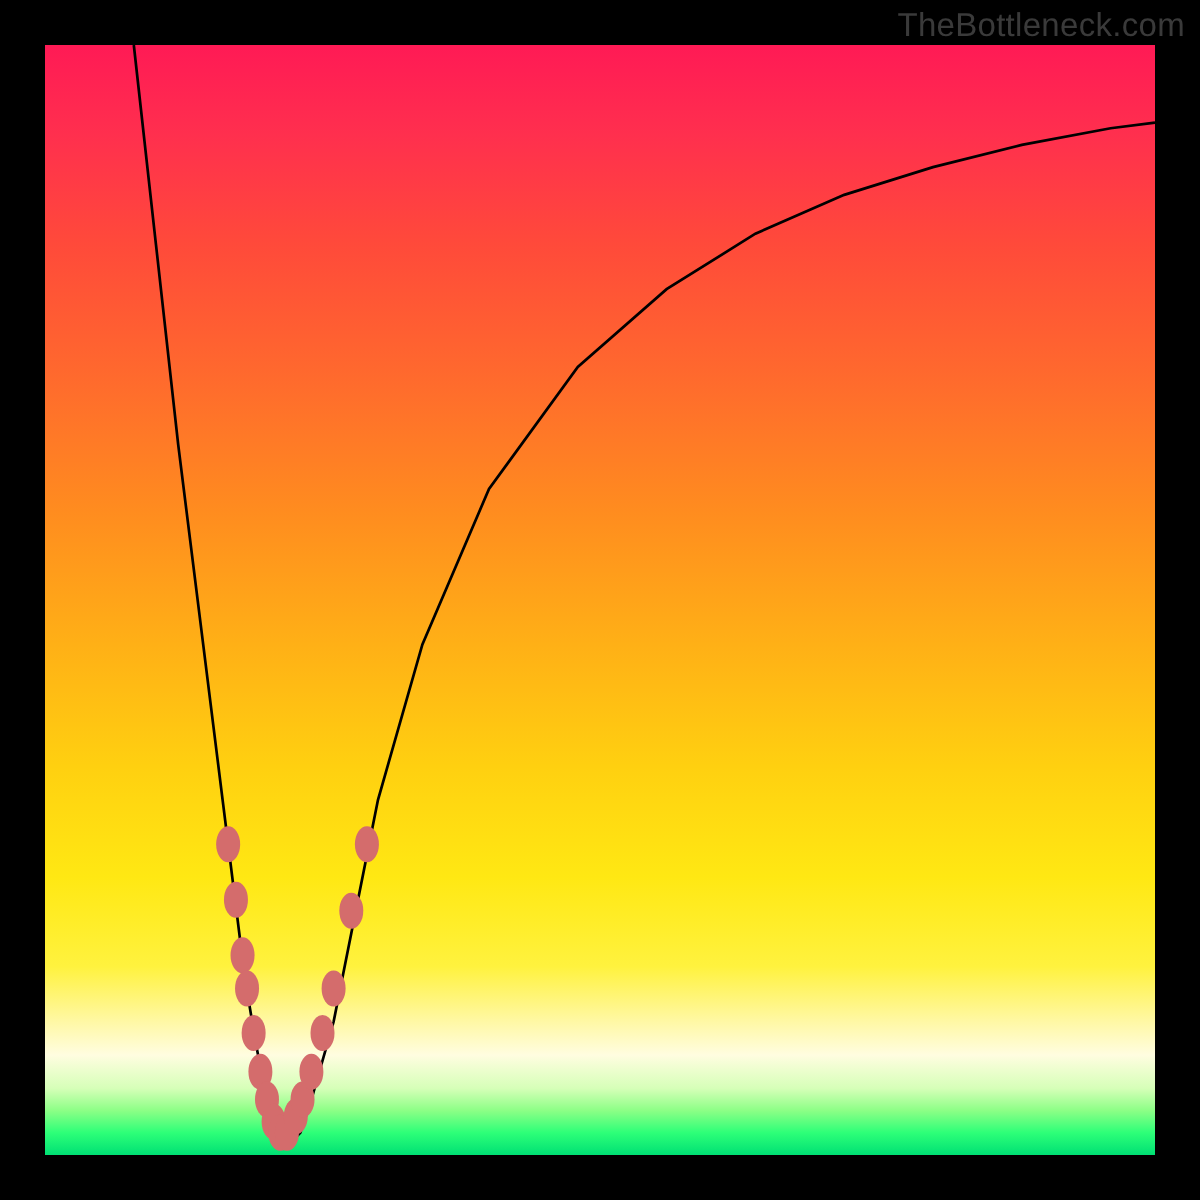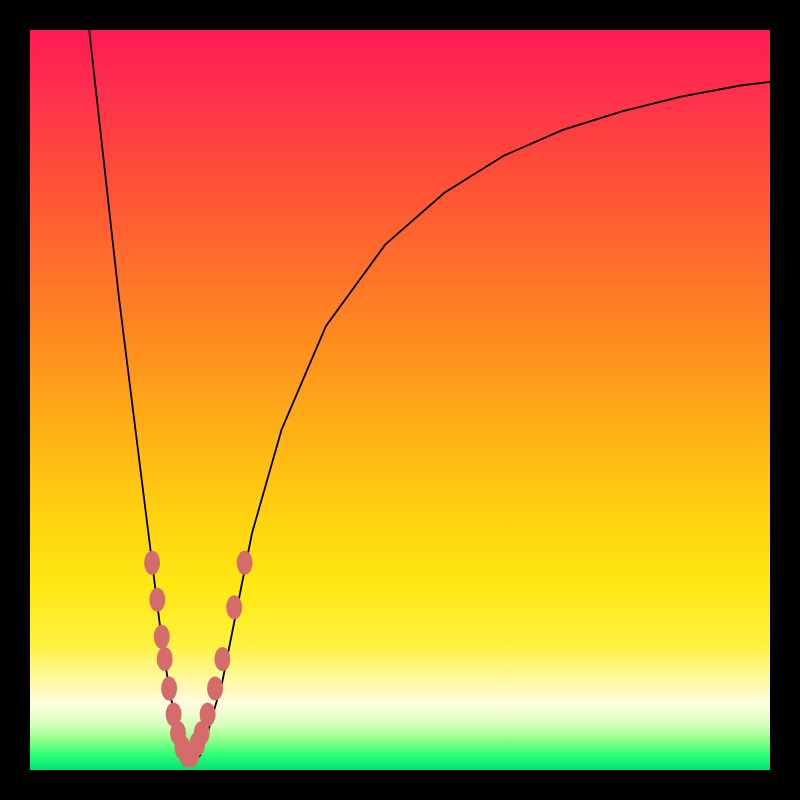--- a/index.html
+++ b/index.html
@@ -68,20 +68,21 @@
   }
   .marker {
     fill: #d46c6c;
     stroke: none;
   }
 </style>
 </head>
 <body>
 
 <div class="frame">
+  <div class="watermark">TheBottleneck.com</div>
 
   <div class="plot">
     <svg class="curve" viewBox="0 0 740 740">
       <path id="main-curve" class="curve-path" d="M59.2 0.0 L74.0 133.2 L88.8 266.4 L103.6 384.8 L118.4 503.2 L125.8 562.4 L133.2 621.6 L140.6 666.0 L148.0 703.0 L155.4 725.2 L162.8 732.6 L170.2 725.2 L177.6 703.0 L192.4 651.2 L207.2 577.2 L222.0 503.2 L251.6 399.6 L296.0 296.0 L355.2 214.6 L414.4 162.8 L473.6 125.8 L532.8 99.9 L592.0 81.4 L651.2 66.6 L710.4 55.5 L740.0 51.8"></path>
       <g id="marker-group">
           <ellipse cx="122.1" cy="532.8" rx="8" ry="12" class="marker"></ellipse>
           <ellipse cx="127.3" cy="569.8" rx="8" ry="12" class="marker"></ellipse>
           <ellipse cx="131.7" cy="606.8" rx="8" ry="12" class="marker"></ellipse>
           <ellipse cx="134.7" cy="629.0" rx="8" ry="12" class="marker"></ellipse>
           <ellipse cx="139.1" cy="658.6" rx="8" ry="12" class="marker"></ellipse>

